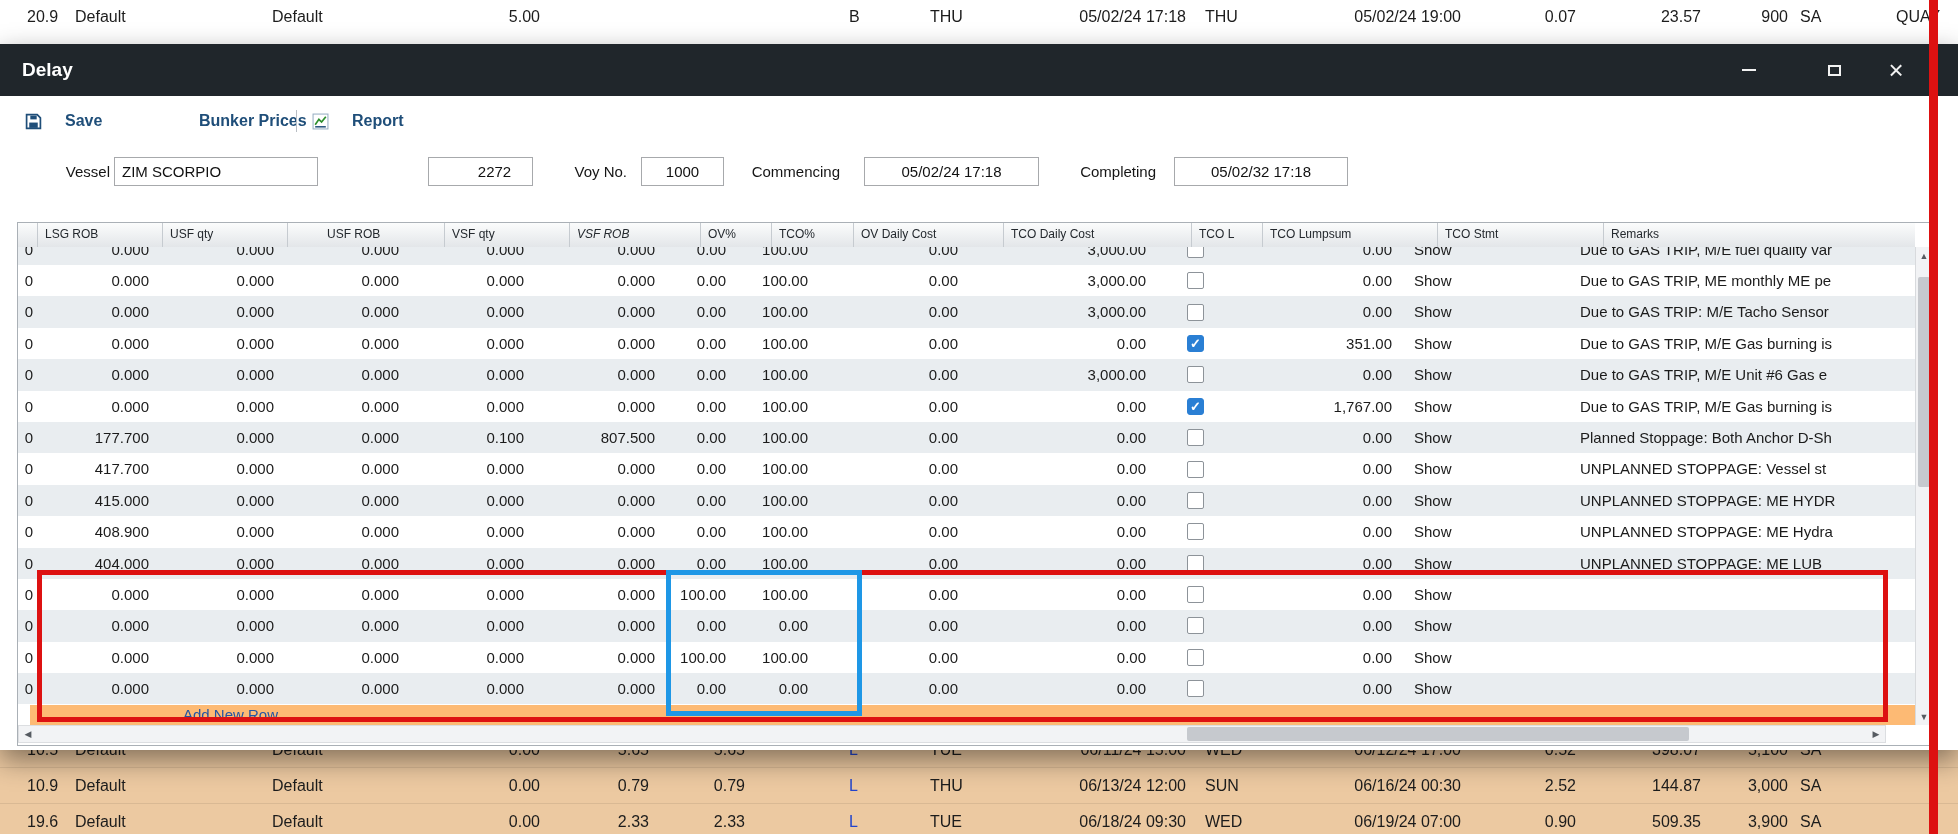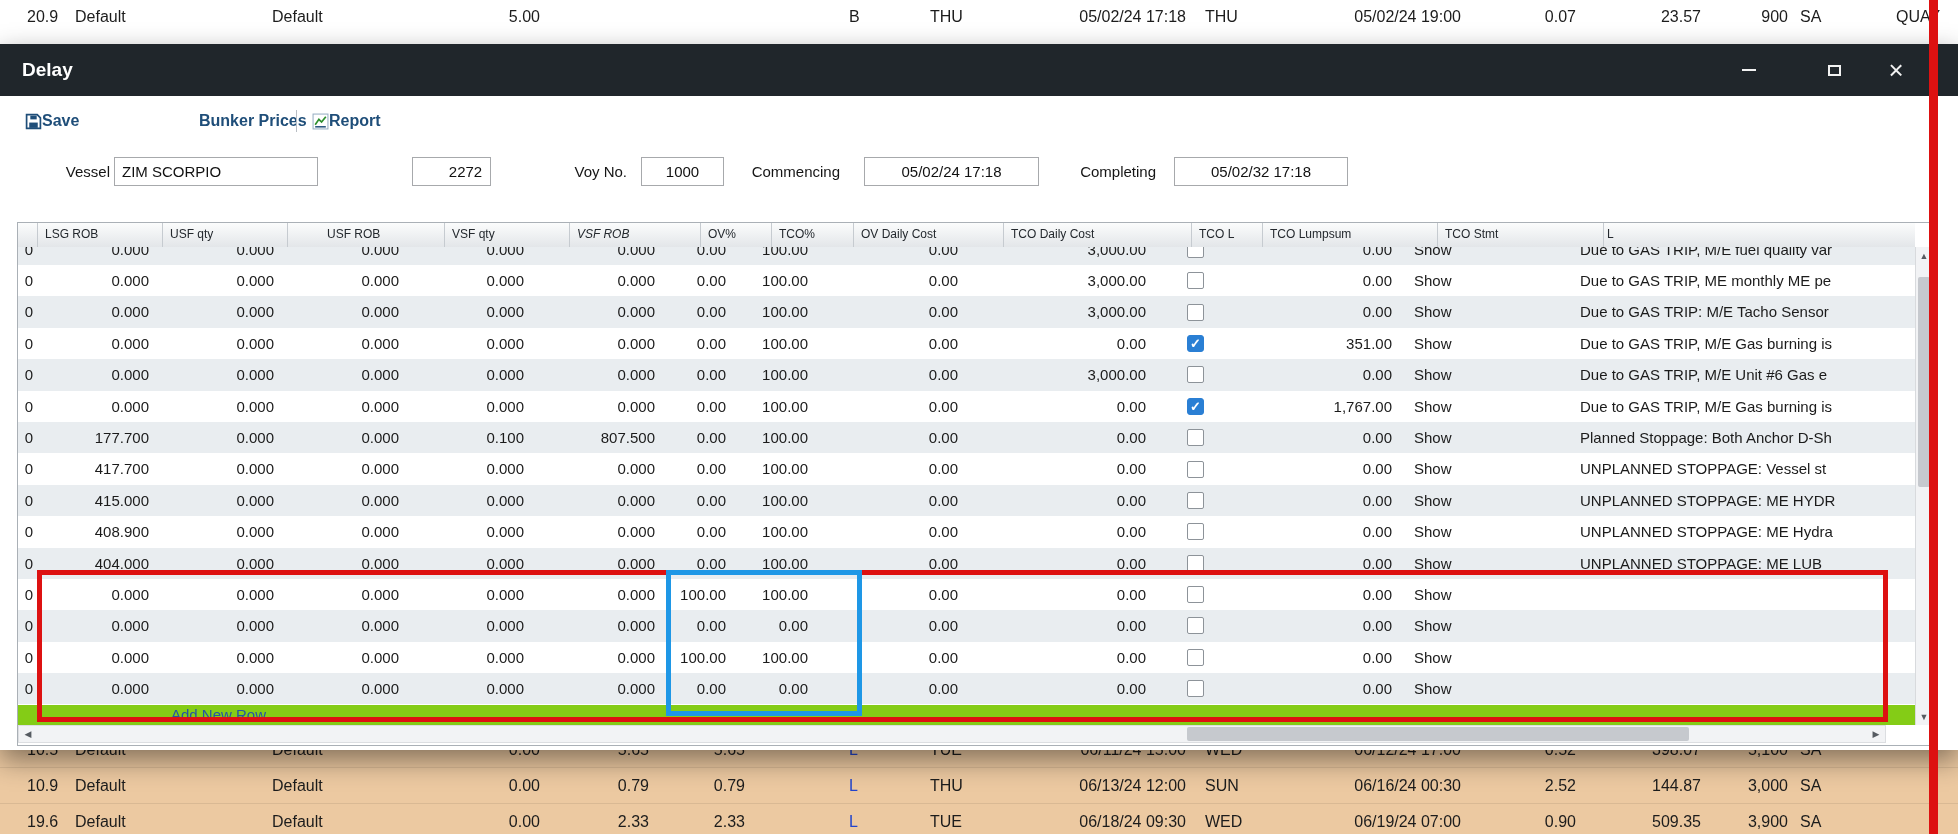--- a/index.html
+++ b/index.html
@@ -20,32 +20,32 @@
           box-shadow:0 10px 26px rgba(0,0,0,0.45);}
   .titlebar{position:absolute;left:0;top:0;width:100%;height:52px;background:#20262b;}
   .title{position:absolute;left:22px;top:0;line-height:52px;color:#fff;font-size:19px;font-weight:bold;}
   .winbtn{position:absolute;top:0;height:52px;width:38px;display:flex;align-items:center;justify-content:center;
           color:#f2f2f2;cursor:pointer;}
   .btn-min{left:1730px;} .btn-max{left:1815px;} .btn-close{left:1877px;font-size:26px;line-height:52px;}
   .minbar{display:block;width:14px;height:2px;background:#f2f2f2;}
   .maxbox{display:block;width:13px;height:11px;border:2px solid #f2f2f2;box-sizing:border-box;}
 
   .toolbar{position:absolute;left:0;top:52px;width:100%;height:50px;background:#fff;}
-  .tbtn{position:absolute;top:0;height:50px;display:flex;align-items:center;gap:0;
+  .tbtn{position:absolute;top:0;height:50px;display:flex;align-items:center;gap:23px;
         color:#1f4e79;font-size:16px;font-weight:600;cursor:pointer;}
   .tb-save{left:25px;} .tb-bunker{left:156px;margin-left:43px;} .tb-report{left:312px;}
   .tsep{position:absolute;left:296px;top:14px;width:1px;height:22px;background:#b9bec4;}
 
   
   .formrow{position:absolute;left:0;top:102px;width:100%;height:76px;}
   .flabel{position:absolute;top:11px;height:29px;line-height:29px;font-size:15px;color:#151515;text-align:right;}
   .finput{position:absolute;top:11px;height:29px;box-sizing:border-box;border:1px solid #a7a9ac;background:#fff;
           font-family:"Liberation Sans",sans-serif;font-size:15px;color:#111;text-align:center;padding:0;}
   .lbl-vessel{left:40px;width:70px;}   .inp-vessel{left:114px;width:204px;text-align:left;padding:0 7px;}
-  .inp-code{left:412px;width:79px;padding-left:28px;}
+  .inp-code{left:428px;width:105px;padding-left:28px;}
   .lbl-voy{left:547px;width:80px;}     .inp-voy{left:641px;width:83px;}
   .lbl-comm{left:740px;width:100px;}   .inp-comm{left:864px;width:175px;}
   .lbl-compl{left:1056px;width:100px;} .inp-compl{left:1174px;width:174px;}
 
   
   .grid{position:absolute;left:17px;top:178px;width:1916px;height:524px;box-sizing:border-box;
         border:1px solid #aab0b6;background:#fff;overflow:hidden;}
   .ghead{position:absolute;left:0;top:0;display:flex;height:24px;width:1897px;
          background:linear-gradient(#fbfcfc,#e3e6e9);border-bottom:1px solid #9fa6ad;}
   .hcell{box-sizing:border-box;border-right:1px solid #c6cbd0;padding-left:7px;font-size:12px;line-height:23px;
@@ -58,21 +58,21 @@
   .rowclip .grow{margin-top:-13.4px;}
   .cell{flex:0 0 auto;box-sizing:border-box;overflow:hidden;white-space:nowrap;}
   .cell.num{text-align:right;padding-right:14px;}
   .cell.c0{padding-right:5px;}
   .cell.txt{padding-left:8px;}
   .cell.chk{display:flex;align-items:center;justify-content:center;}
   .cb{width:17px;height:17px;box-sizing:border-box;border:1px solid #8d9399;background:#fff;border-radius:2px;}
   .cb.checked{background:#2a7fd4;border-color:#2a7fd4;color:#fff;display:flex;align-items:center;
               justify-content:center;font-size:13px;font-weight:bold;border-radius:3px;}
   .cb.checked::after{content:"✓";}
-  .addstrip{position:absolute;left:0;top:482px;width:1897px;height:20px;background:#84cc16;}
+  .addstrip{position:absolute;left:12px;top:482px;width:1897px;height:20px;background:#fdba74;}
   .addlink{position:absolute;left:153px;top:0;line-height:20px;font-size:15px;color:#2456a4;
            text-decoration:underline;cursor:pointer;}
 
   
   .vscroll{position:absolute;right:0;top:24px;width:17px;height:478px;background:#f2f3f5;border-left:1px solid #d8dadd;box-sizing:border-box;}
   .varrow{position:absolute;left:0;width:16px;height:17px;display:flex;align-items:center;justify-content:center;
           font-size:9px;color:#565b61;}
   .va-up{top:0;} .va-down{bottom:0;}
   .vthumb{position:absolute;left:2px;top:30px;width:12px;height:210px;background:#c6c9ce;border-radius:2px;}
   .hscroll{position:absolute;left:0;top:502px;width:1868px;height:18px;background:#f2f3f5;border:1px solid #dcdee1;box-sizing:border-box;}
@@ -216,20 +216,21 @@
           <div class="hcell" style="width: 125px; margin-left: 32px;">USF ROB</div>
           <div class="hcell" style="width: 125px;">VSF qty</div>
           <div class="hcell" style="width: 131px; font-style: italic;">VSF ROB</div>
           <div class="hcell" style="width: 71px;">OV%</div>
           <div class="hcell" style="width: 82px;">TCO%</div>
           <div class="hcell" style="width: 150px;">OV Daily Cost</div>
           <div class="hcell" style="width: 188px;">TCO Daily Cost</div>
           <div class="hcell" style="width: 71px;">TCO L</div>
           <div class="hcell" style="width: 175px;">TCO Lumpsum</div>
           <div class="hcell" style="width: 166px;">TCO Stmt</div>
+          <div class="hcell" style="width: 327px;">Remarks</div>
           <div class="hcell last" style="width: 16px;">L</div>
         </div>
       <div id="grid-body">
           <div class="rowclip">
             <div class="grow alt">
               <div class="cell num c0" style="width: 20px;">0</div>
               <div class="cell num" style="width: 125px;">0.000</div>
               <div class="cell num" style="width: 125px;">0.000</div>
               <div class="cell num" style="width: 125px;">0.000</div>
               <div class="cell num" style="width: 125px;">0.000</div>

